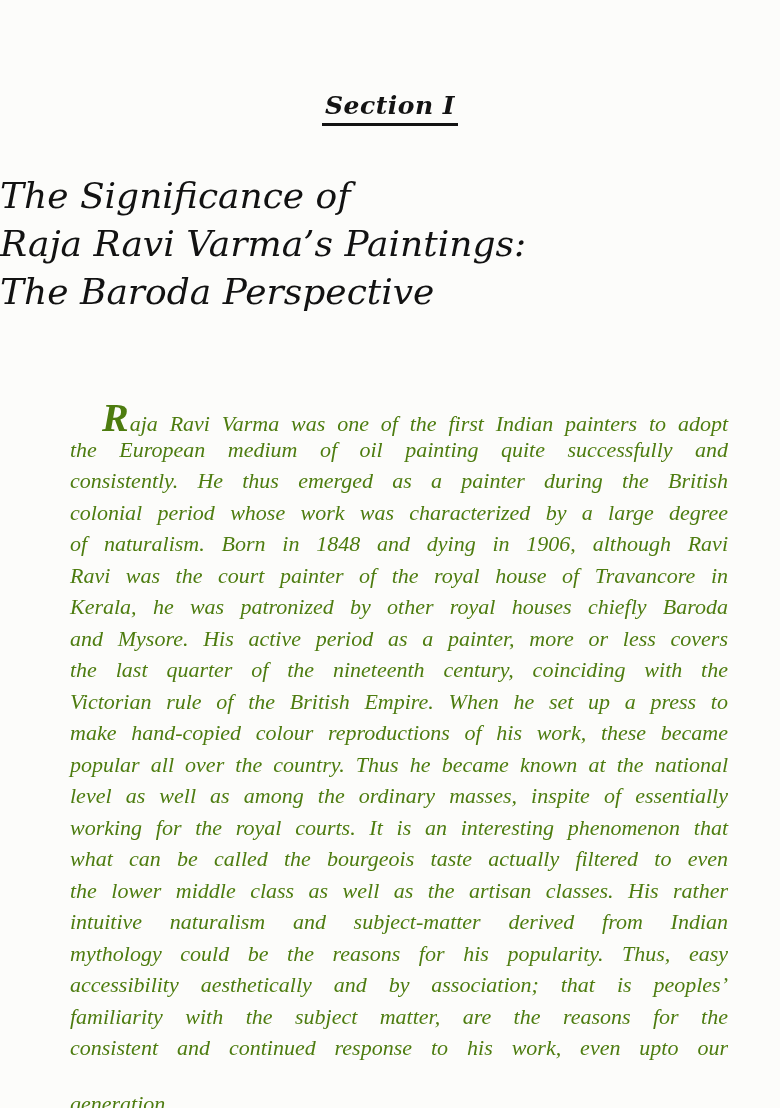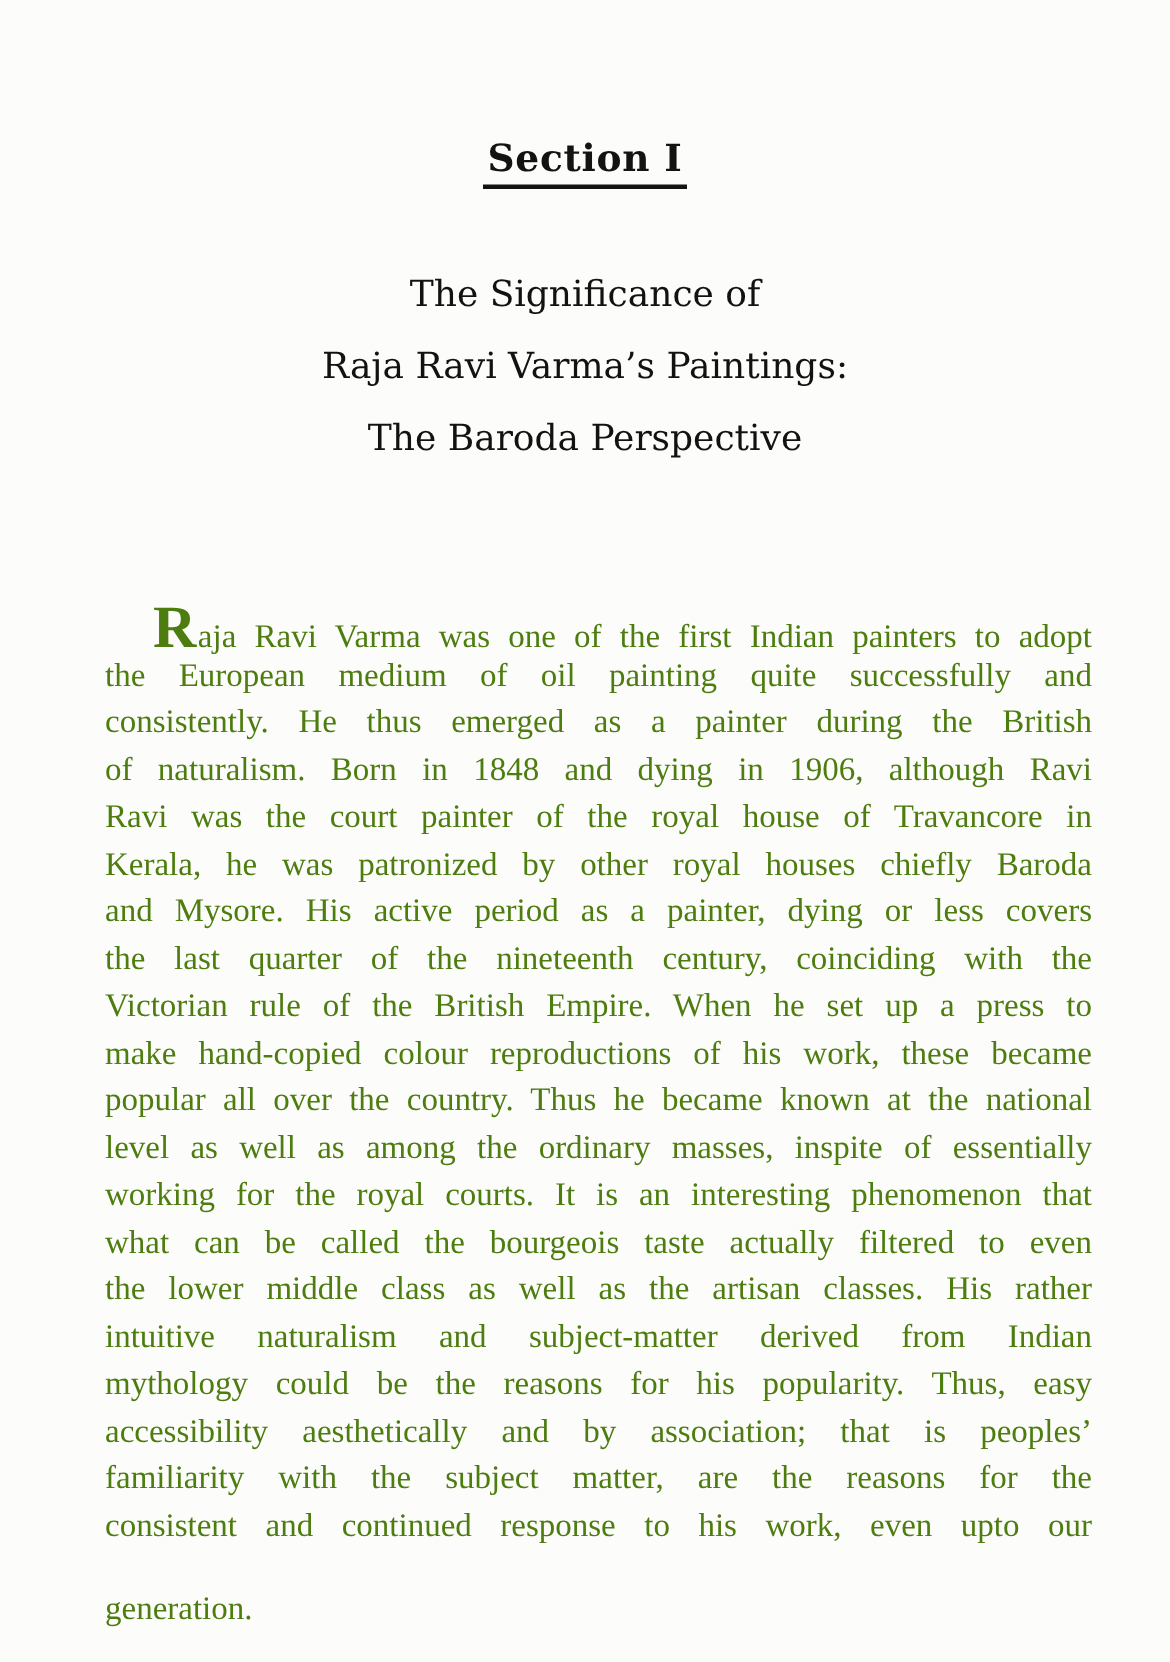--- a/index.html
+++ b/index.html
@@ -6,20 +6,21 @@
   body { background: #e8e8e8; }
 
   .page {
     position: relative;
     width: 780px;
     height: 1108px;
     margin: 0 auto;
     background: #fcfcfa;
     color: #161616;
     overflow: hidden;
+    font-style: italic;
   }
 
   
   .section-heading-wrap {
     padding-top: 92px;
     text-align: center;
   }
   .section-heading {
     display: inline-block;
     font-family: "DejaVu Serif", serif;
@@ -28,23 +29,23 @@
     line-height: 28px;
     letter-spacing: 0.5px;
     color: #131313;
     border-bottom: 3px solid #131313;
     padding: 0 3px 3px 3px;
   }
 
   
   .title {
     margin-top: 46px;
-    text-align: center;
+    text-align: left;
     font-family: "DejaVu Serif", serif;
-    font-size: 24px;
+    font-size: 36px;
     line-height: 48px;
     color: #121212;
   }
 
   
   .paragraph {
     margin: 86px 52px 0 70px; 
     font-family: "Liberation Serif", serif;
     font-size: 22px;
     color: #4d7c0f;
@@ -84,24 +85,25 @@
   <div class="title">
     <div>The Significance of</div>
     <div>Raja Ravi Varma’s Paintings:</div>
     <div>The Baroda Perspective</div>
   </div>
 
   <div class="paragraph">
     <div class="line indent"><span class="dropcap">R</span><span>aja Ravi Varma was one of the first Indian painters to adopt</span></div>
     <div class="line">the European medium of oil painting quite successfully and</div>
     <div class="line">consistently. He thus emerged as a painter during the British</div>
+    <div class="line">colonial period whose work was characterized by a large degree</div>
     <div class="line">of naturalism. Born in 1848 and dying in 1906, although Ravi</div>
     <div class="line">Ravi was the court painter of the royal house of Travancore in</div>
     <div class="line">Kerala, he was patronized by other royal houses chiefly Baroda</div>
-    <div class="line">and Mysore. His active period as a painter, dying or less covers</div>
+    <div class="line">and Mysore. His active period as a painter, more or less covers</div>
     <div class="line">the last quarter of the nineteenth century, coinciding with the</div>
     <div class="line">Victorian rule of the British Empire. When he set up a press to</div>
     <div class="line">make hand-copied colour reproductions of his work, these became</div>
     <div class="line">popular all over the country. Thus he became known at the national</div>
     <div class="line">level as well as among the ordinary masses, inspite of essentially</div>
     <div class="line">working for the royal courts. It is an interesting phenomenon that</div>
     <div class="line">what can be called the bourgeois taste actually filtered to even</div>
     <div class="line">the lower middle class as well as the artisan classes. His rather</div>
     <div class="line">intuitive naturalism and subject-matter derived from Indian</div>
     <div class="line">mythology could be the reasons for his popularity. Thus, easy</div>

